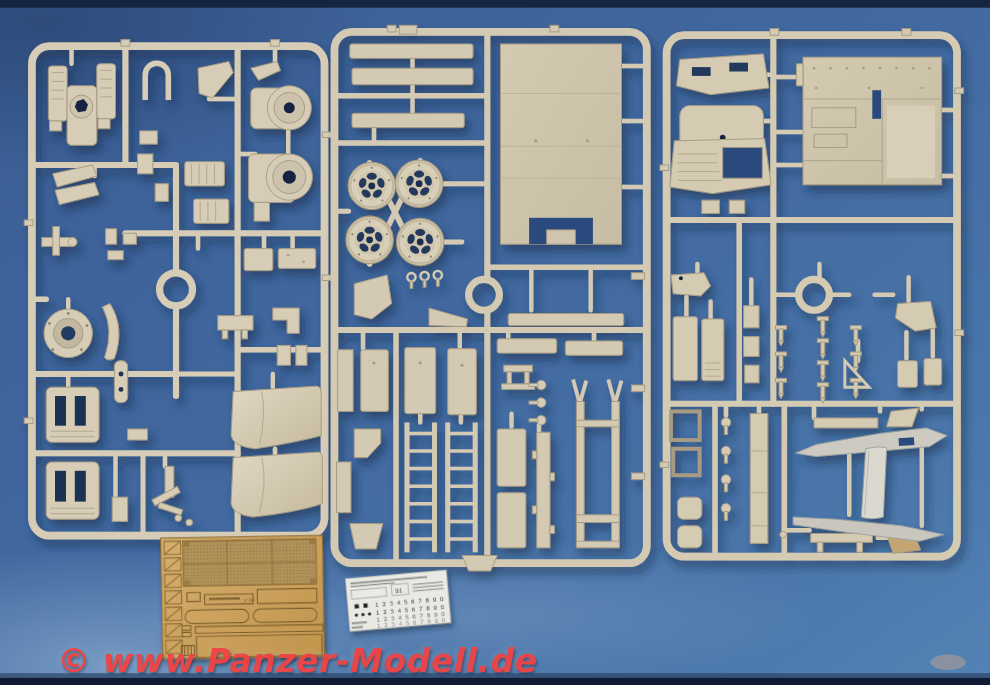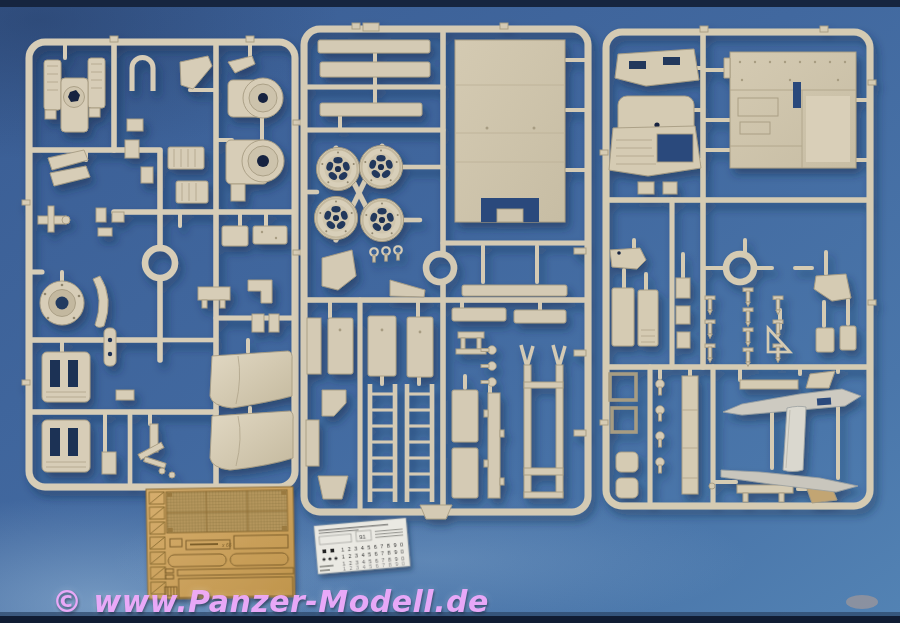--- a/index.html
+++ b/index.html
@@ -3,21 +3,21 @@
 <meta charset="utf-8">
 <style>
   html,body{margin:0;padding:0;background:#222;}
   .stage{position:relative;width:900px;height:623px;overflow:hidden;
          font-family:"Liberation Sans",sans-serif;}
   .stage svg{position:absolute;left:0;top:0;}
   .watermark{
     position:absolute;left:52px;top:584px;
     font-family:"DejaVu Sans","Liberation Sans",sans-serif;
     font-style:italic;font-weight:bold;font-size:30px;letter-spacing:.5px;
-    color:#f0abfc;opacity:.95;
+    color:#ef4444;opacity:.95;
     text-shadow:1px 2px 3px rgba(12,24,48,.55), 0 0 6px rgba(255,255,255,.25);
     white-space:nowrap;pointer-events:none;
   }
 </style>
 </head>
 <body>
 
 <div class="stage">
 <svg width="900" height="623" viewBox="0 0 900 623">
   <defs>

